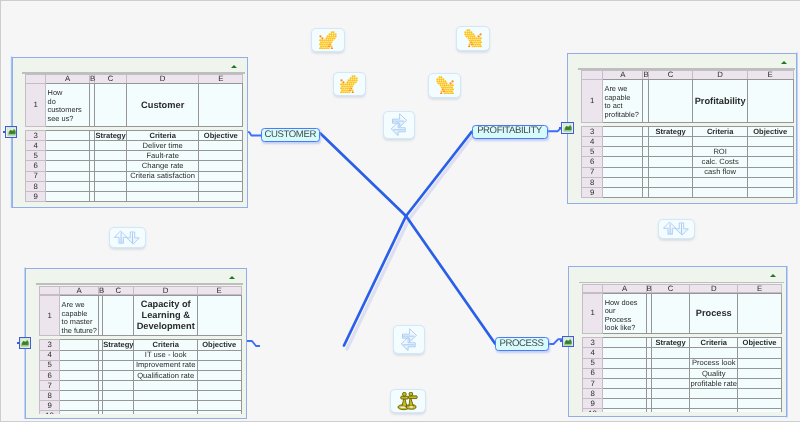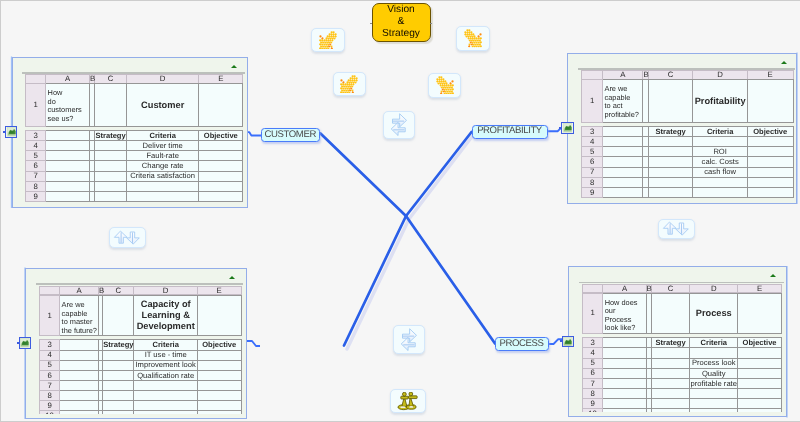--- a/index.html
+++ b/index.html
@@ -383,29 +383,29 @@
     <td></td>
     <td class="b">Strategy</td>
     <td class="b">Criteria</td>
     <td class="b">Objective</td>
    </tr>
    <tr style="height:10.17px">
     <td class="rnum">4</td>
     <td></td>
     <td></td>
     <td></td>
-    <td>IT use - time</td>
+    <td>IT use - look</td>
     <td></td>
    </tr>
    <tr style="height:10.17px">
     <td class="rnum">5</td>
     <td></td>
     <td></td>
     <td></td>
-    <td>Improvement look</td>
+    <td>Improvement rate</td>
     <td></td>
    </tr>
    <tr style="height:10.17px">
     <td class="rnum">6</td>
     <td></td>
     <td></td>
     <td></td>
     <td>Qualification rate</td>
     <td></td>
    </tr>
@@ -1110,20 +1110,13 @@
     </div>
 <div class="node branch" id="n-customer" style="left:260.5px;top:128px;width:59.5px;height:14px;">
   <span>CUSTOMER</span>
 </div>
 <div class="node branch" id="n-profitability" style="left:471.5px;top:124.5px;width:76px;height:14px;">
   <span>PROFITABILITY</span>
 </div>
 <div class="node branch" id="n-process" style="left:494.5px;top:337px;width:54px;height:14px;">
   <span>PROCESS</span>
 </div>
-<div class="node" id="vision" style="left:371.5px;top:3px;width:59px;height:38.5px;">
-  <div>Vision</div>
-  <div>&amp;</div>
-  <div>Strategy</div>
-  <div class="tick" style="left:-2.5px;top:18.5px;"></div>
-  <div class="tick" style="right:-2.5px;top:18.5px;"></div>
-</div>
 </div>
 
 </body></html>

